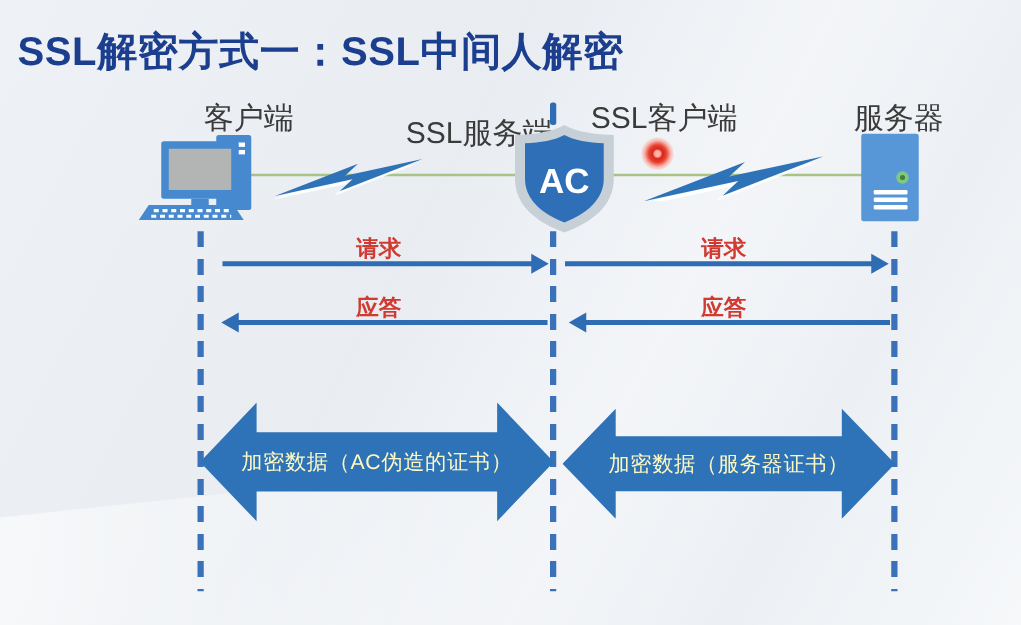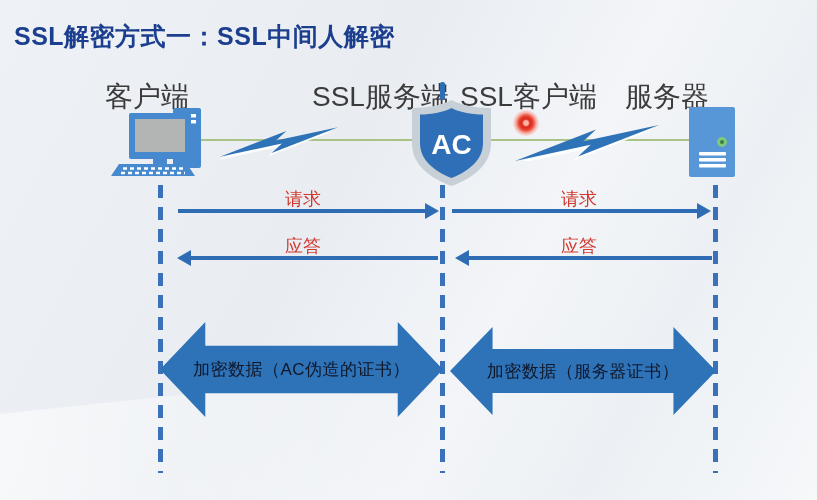--- a/index.html
+++ b/index.html
@@ -7,29 +7,29 @@
   #stage{
     position:relative;width:817px;height:500px;overflow:hidden;
     background:linear-gradient(118deg,#eef1f5 0%,#e9edf2 40%,#f3f5f8 62%,#ecf0f4 78%,#f6f8fa 100%);
   }
   #stage::after{
     content:"";position:absolute;left:-120px;bottom:-140px;width:900px;height:260px;
     background:linear-gradient(100deg,rgba(255,255,255,.75),rgba(255,255,255,0) 60%);
     transform:rotate(-6deg);pointer-events:none;
   }
   .title{
-    position:absolute;left:14px;top:20px;font-size:25px;font-weight:bold;
+    position:absolute;left:14px;top:20px;font-size:32px;font-weight:bold;
     color:#1c3e8f;letter-spacing:.5px;white-space:nowrap;
   }
   .node-label{
-    position:absolute;top:78px;width:130px;text-align:left;
-    font-size:28px;color:#3b3b3b;white-space:nowrap;
+    position:absolute;top:78px;width:130px;text-align:right;
+    font-size:24px;color:#3b3b3b;white-space:nowrap;
   }
   .lab-client{left:105px;}
-  .lab-sslserver{left:312px;}
+  .lab-sslserver{left:312px;margin-top:12px;}
   .lab-sslclient{left:460px;}
   .lab-server{left:625px;}
   .top-dash{
     position:absolute;left:440px;top:82px;width:5px;height:18px;
     background:#2e6cb3;border-radius:2px;
   }
   .green-line{
     position:absolute;left:200px;top:139px;width:495px;height:2px;
     background:#a9c285;z-index:1;
   }
@@ -39,39 +39,39 @@
     position:absolute;left:513px;top:110px;width:26px;height:26px;z-index:4;
     background:radial-gradient(circle,#ffb3a6 0%,#ffb3a6 12%,#d9261a 22%,#e8402f 38%,rgba(255,120,100,.45) 58%,rgba(255,140,110,0) 75%);
     border-radius:50%;
   }
   .vdash{
     position:absolute;top:185px;width:5px;height:288px;z-index:2;
     background:repeating-linear-gradient(to bottom,#3b71b8 0 13px,transparent 13px 22px);
   }
   .vdash.l{left:158px;} .vdash.c{left:440px;} .vdash.r{left:713px;}
   .flow-label{
-    position:absolute;width:110px;text-align:center;font-size:18px;font-weight:normal;
+    position:absolute;width:110px;text-align:center;font-size:18px;font-weight:bold;
     color:#d03a30;z-index:5;white-space:nowrap;
   }
   .arrow{position:absolute;height:4px;background:#2e6cb3;z-index:4;}
   .arrow.right::after{
     content:"";position:absolute;right:-13px;top:-6px;
     border-left:14px solid #2e6cb3;border-top:8px solid transparent;border-bottom:8px solid transparent;
   }
   .arrow.left::before{
     content:"";position:absolute;left:-13px;top:-6px;
     border-right:14px solid #2e6cb3;border-top:8px solid transparent;border-bottom:8px solid transparent;
   }
   .big-arrow{
     position:absolute;background:#2e72b7;z-index:4;
     display:flex;align-items:center;justify-content:center;
     clip-path:polygon(0 50%,16% 0,16% 25%,84% 25%,84% 0,100% 50%,84% 100%,84% 75%,16% 75%,16% 100%);
   }
   .big-arrow span{
-    color:#0f172a;font-size:17px;font-weight:500;letter-spacing:.5px;white-space:nowrap;
+    color:#fef9c3;font-size:17px;font-weight:500;letter-spacing:.5px;white-space:nowrap;
   }
   svg text{font-family:"Liberation Sans","DejaVu Sans",sans-serif;}
 </style>
 </head>
 <body>
 
 <div id="stage">
 
   <div class="title">SSL解密方式一：SSL中间人解密</div>
 

